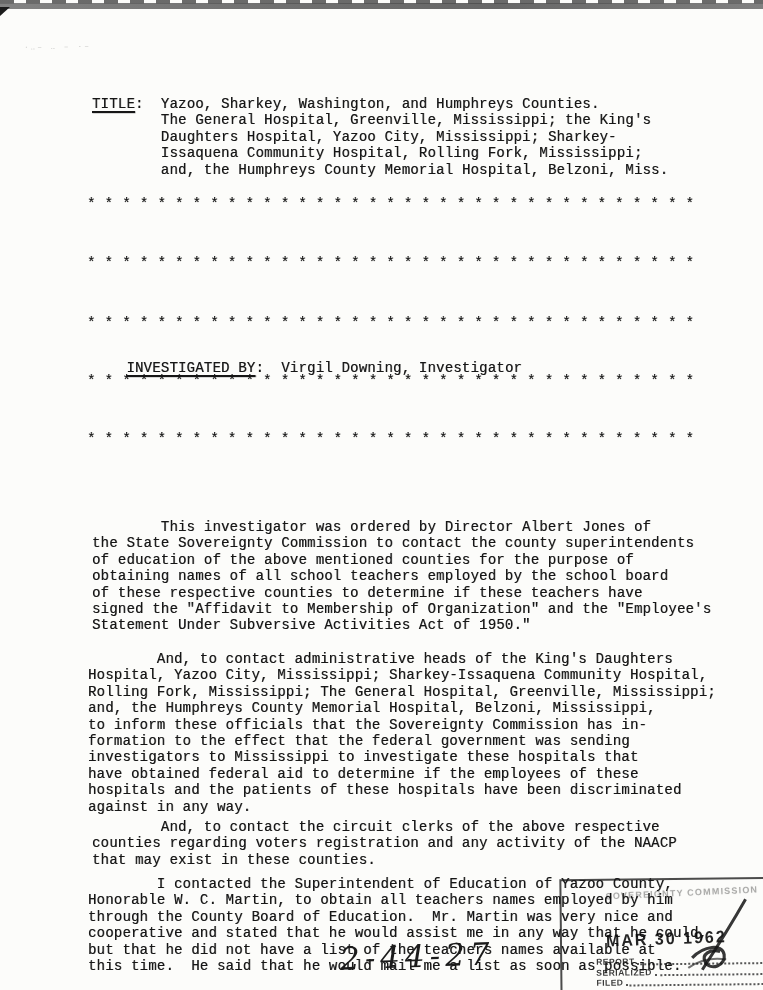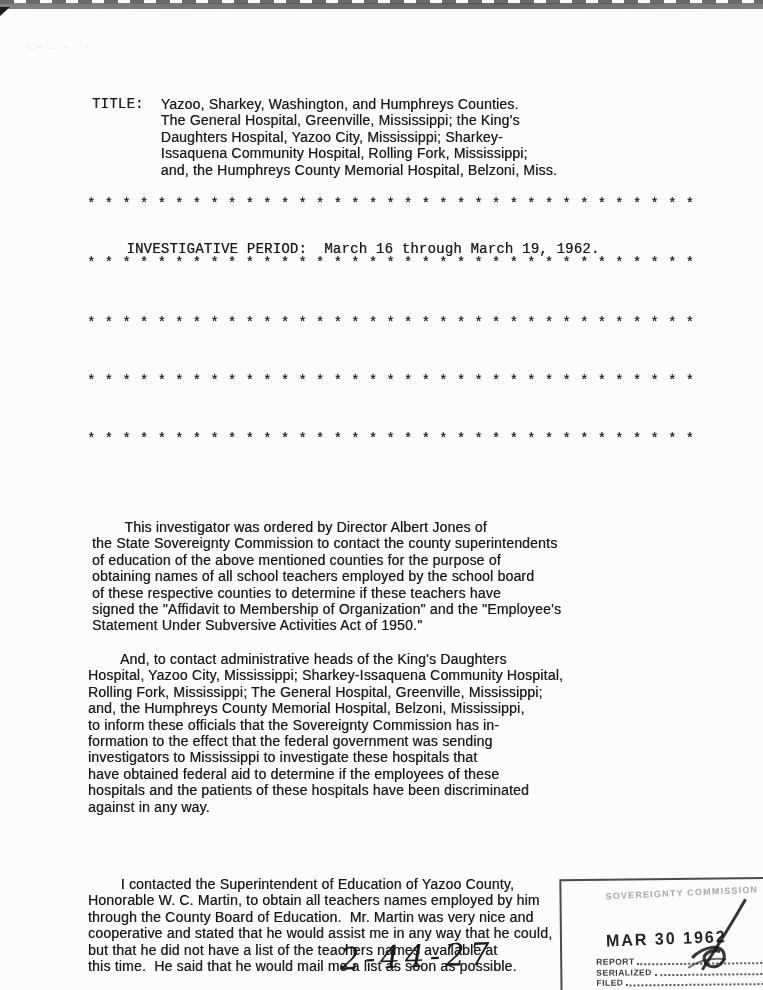--- a/index.html
+++ b/index.html
@@ -35,35 +35,36 @@
   }
   .scan-smudge {
     position: absolute; top: 40px; left: 24px;
     font-size: 8px; letter-spacing: 2px; color: rgba(0,0,0,0.22);
     transform: rotate(-1deg);
   }
 
   .typed { text-shadow: 0.5px 0.3px 0 rgba(25,25,25,0.55); }
 
   pre.block {
-    font-family: Liberation Sans, sans-serif;
+    font-family: Liberation Mono, monospace;
     white-space: pre;
     font-size: 14px;
     line-height: 16.4px;
     letter-spacing: 0.2px;
   }
 
   .abs { position: absolute; margin-top: 32px; }
 
   .hline {
     position: absolute; left: 92px;
     font-size: 14px; line-height: 16.4px; letter-spacing: 0.2px;
     white-space: pre;
   }
   .hlabel {
+    text-decoration: underline;
     text-decoration-thickness: 1.5px;
     text-underline-offset: 2.5px;
   }
 
   .title-row {
     position: absolute; left: 92px; top: 96px;
     display: flex; align-items: flex-start;
     font-size: 14px; line-height: 16.4px; letter-spacing: 0.2px;
   }
   .title-row .colon { white-space: pre; }
@@ -137,29 +138,29 @@
       <span class="colon">:  </span>
       <pre class="block">Yazoo, Sharkey, Washington, and Humphreys Counties.
 The General Hospital, Greenville, Mississippi; the King's
 Daughters Hospital, Yazoo City, Mississippi; Sharkey-
 Issaquena Community Hospital, Rolling Fork, Mississippi;
 and, the Humphreys County Memorial Hospital, Belzoni, Miss.</pre>
   </div>
 
   <div class="sep typed" style="top:196px">* * * * * * * * * * * * * * * * * * * * * * * * * * * * * * * * * * *</div>
 
-  <div class="hline typed" style="top:225px">
-    <span class="hlabel">INVESTIGATIVE PERIOD</span><span>:  March 16 through March 19, 1962.</span>
+
+  <div class="sep typed" style="top:255px">* * * * * * * * * * * * * * * * * * * * * * * * * * * * * * * * * * *</div>
+
+
+  <div class="sep typed" style="top:315px">* * * * * * * * * * * * * * * * * * * * * * * * * * * * * * * * * * *</div>
+
+  <div class="hline typed" style="top:344px">
+    <span class="hlabel">INVESTIGATED BY</span><span>:  Virgil Downing, Investigator</span>
   </div>
-
-  <div class="sep typed" style="top:255px">* * * * * * * * * * * * * * * * * * * * * * * * * * * * * * * * * * *</div>
-
-
-  <div class="sep typed" style="top:315px">* * * * * * * * * * * * * * * * * * * * * * * * * * * * * * * * * * *</div>
-
 
   <div class="sep typed" style="top:373px">* * * * * * * * * * * * * * * * * * * * * * * * * * * * * * * * * * *</div>
 
 
   <div class="sep typed" style="top:431px">* * * * * * * * * * * * * * * * * * * * * * * * * * * * * * * * * * *</div>
 
   <pre class="block abs typed" style="left:92px; top:487px">        This investigator was ordered by Director Albert Jones of
 the State Sovereignty Commission to contact the county superintendents
 of education of the above mentioned counties for the purpose of
 obtaining names of all school teachers employed by the school board
@@ -169,20 +170,23 @@
   <pre class="block abs typed" style="left:88px; top:619px">        And, to contact administrative heads of the King's Daughters
 Hospital, Yazoo City, Mississippi; Sharkey-Issaquena Community Hospital,
 Rolling Fork, Mississippi; The General Hospital, Greenville, Mississippi;
 and, the Humphreys County Memorial Hospital, Belzoni, Mississippi,
 to inform these officials that the Sovereignty Commission has in-
 formation to the effect that the federal government was sending
 investigators to Mississippi to investigate these hospitals that
 have obtained federal aid to determine if the employees of these
 hospitals and the patients of these hospitals have been discriminated
 against in any way.</pre>
+  <pre class="block abs typed" style="left:92px; top:787px">        And, to contact the circuit clerks of the above respective
+counties regarding voters registration and any activity of the NAACP
+that may exist in these counties.</pre>
   <pre class="block abs typed" style="left:88px; top:844px">        I contacted the Superintendent of Education of Yazoo County,
 Honorable W. C. Martin, to obtain all teachers names employed by him
 through the County Board of Education.  Mr. Martin was very nice and
 cooperative and stated that he would assist me in any way that he could,
 but that he did not have a list of the teachers names available at
 this time.  He said that he would mail me a list as soon as possible.</pre>
 
   <div class="case-number">2-44-27</div>
 
   <div class="stamp">

